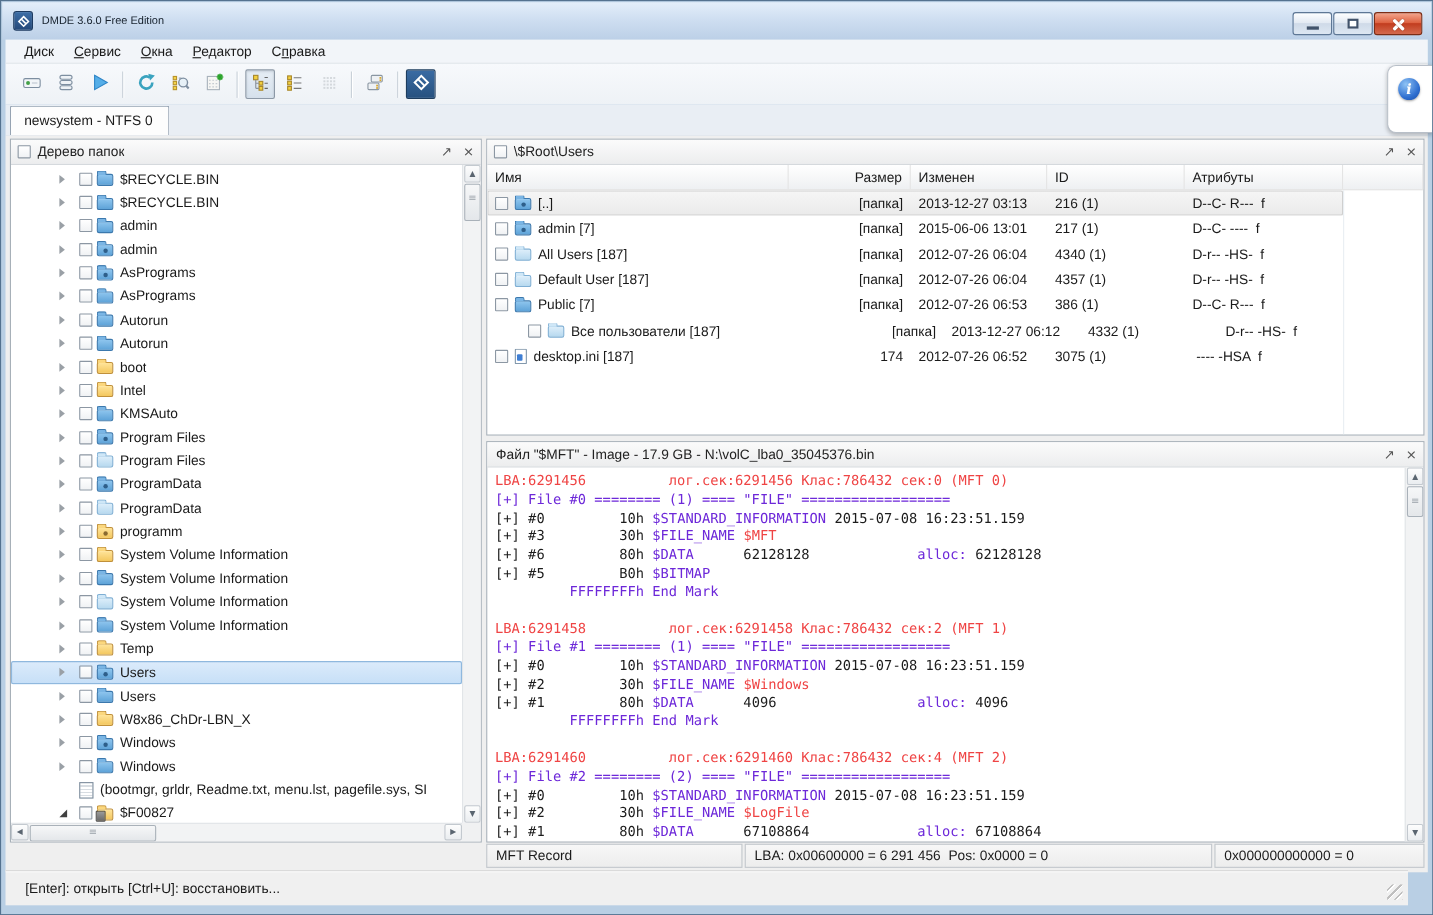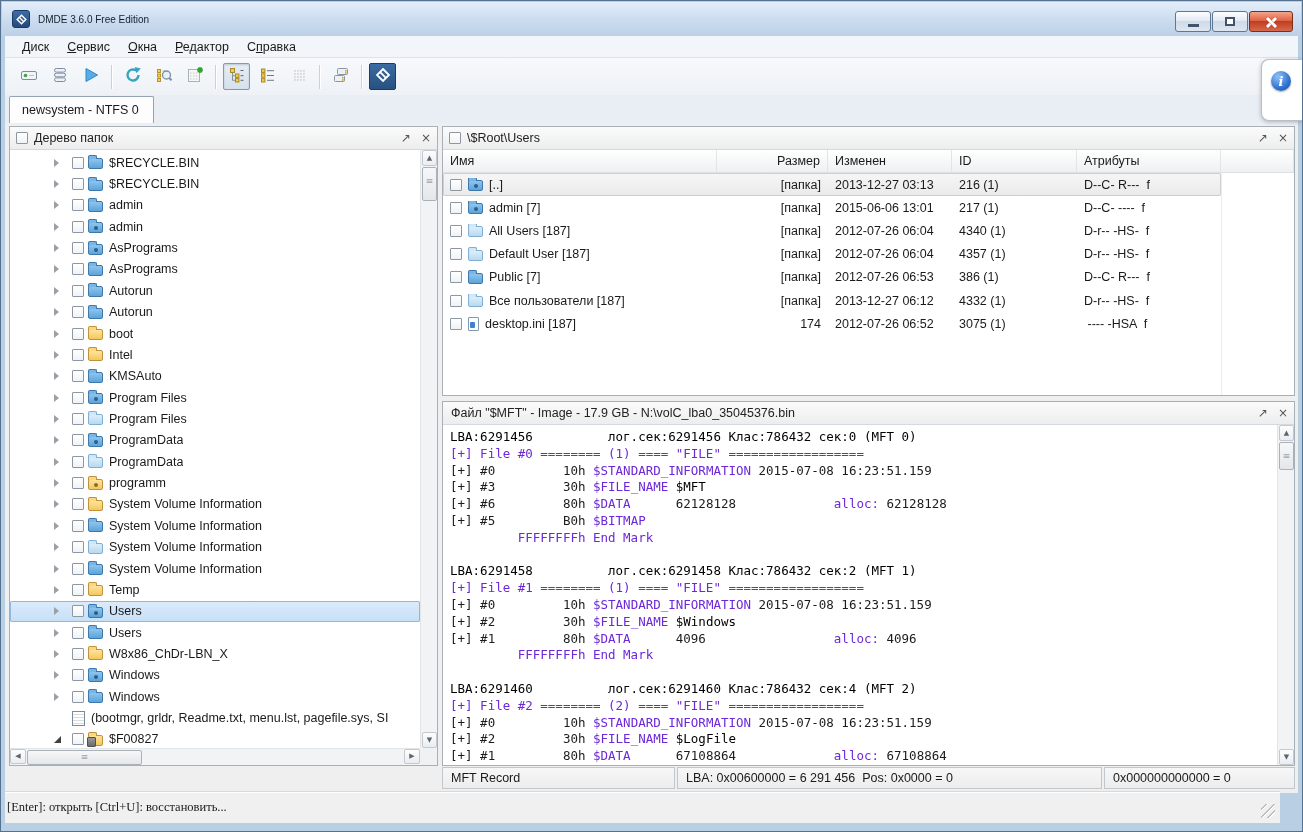--- a/index.html
+++ b/index.html
@@ -128,30 +128,30 @@
   .frow.sel { background:linear-gradient(#f6f6f6,#eaeaea); box-shadow:inset 0 0 0 1px #cfcfcf; border-radius:2px; }
   .fcell { padding:0 7px; white-space:pre; overflow:hidden; flex:none; }
   .fcell.name { display:flex; align-items:center; gap:6px; white-space:nowrap; }
   .fcell.r { text-align:right; }
   .filler-line { position:absolute; left:778px; top:46px; bottom:0; width:1px; background:#e8eef2; }
 
   
   .hex-body { position:absolute; left:0; right:17px; top:22px; bottom:0; overflow:hidden;
     padding:5px 0 0 7px; font-family:"DejaVu Sans Mono", monospace; font-size:12.5px; line-height:16.8px; }
   .hexline { white-space:pre; height:16.8px; }
-  .c-k { color:#1c1c1c; } .c-g { color:#6d28d9; } .c-t { color:#000000; }
+  .c-k { color:#1c1c1c; } .c-g { color:#6d28d9; } .c-t { color:#ef4444; }
 
   .hex-status { position:absolute; left:441px; top:766px; width:853px; height:22px; display:flex; gap:2px; }
   .hs-cell { border:1px solid #c2c7cc; background:linear-gradient(#f7f7f7,#ededed);
     padding:3px 8px; white-space:pre; overflow:hidden; flex:none; }
 
   
   .main-status { position:absolute; left:4px; right:22px; bottom:8px; height:32px; background:#f0f0f0;
     border-top:1px solid #d8d8d8; box-shadow:inset 0 1px 0 #ffffff; display:flex; align-items:center;
-    padding-left:2px;font-family:Liberation Serif, serif; }
+    padding-left:18px; }
   .grip { position:absolute; right:5px; bottom:5px; width:14px; height:14px;
     background:repeating-linear-gradient(135deg, transparent 0 3px, #bfbfbf 3px 4.5px, #ffffff 4.5px 5.5px); }
 
   
   .info-balloon { position:absolute; right:0; top:58px; width:41px; height:62px; background:#fff;
     border:1px solid #b8bfc8; border-right:none; border-radius:8px 0 0 8px;
     box-shadow:0 1px 4px rgba(0,0,0,.25); z-index:50; }
   .info-icon { position:absolute; left:9px; top:11px; width:20px; height:20px; border-radius:50%;
     background:radial-gradient(circle at 35% 28%, #8fc3f5, #2f6fd0 62%, #1b4ba3);
     color:#fff; font:italic bold 13px "DejaVu Serif", serif;
@@ -593,21 +593,21 @@
             <span class="chk"></span>
             <span class="ico fold f-blue"></span>
             <span>Public [7]</span>
           </div>
           <div class="fcell r" style="width: 111px;">[папка]</div>
           <div class="fcell" style="width: 124px;">2012-07-26 06:53</div>
           <div class="fcell" style="width: 125px;">386 (1)</div>
           <div class="fcell" style="width: 144px;">D--C- R---  f</div>
         </div>
         <div class="frow">
-          <div class="fcell name" style="width: 274px;">
+          <div class="fcell name" style="width: 274px; margin-left: 30px;">
             <span class="chk"></span>
             <span class="ico fold f-pale"></span>
             <span>Все пользователи [187]</span>
           </div>
           <div class="fcell r" style="width: 111px;">[папка]</div>
           <div class="fcell" style="width: 124px;">2013-12-27 06:12</div>
           <div class="fcell" style="width: 125px;">4332 (1)</div>
           <div class="fcell" style="width: 144px;">D-r-- -HS-  f</div>
         </div>
         <div class="frow">

